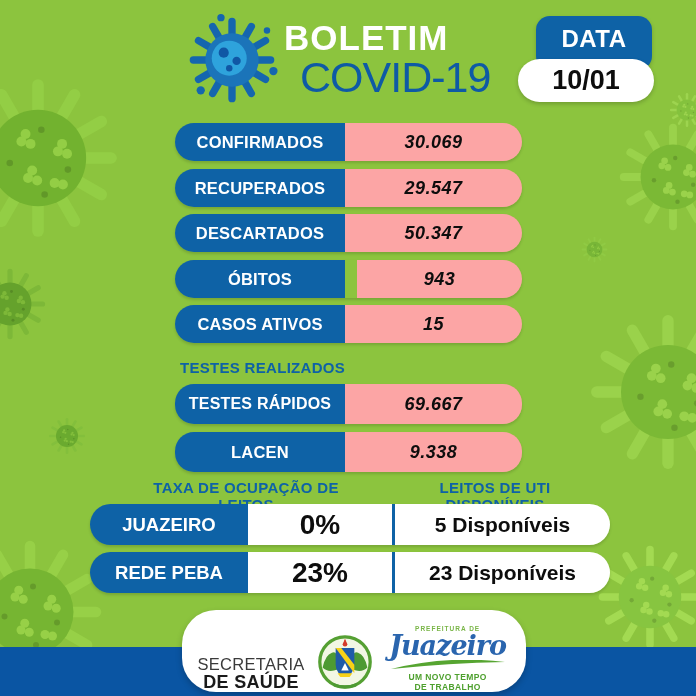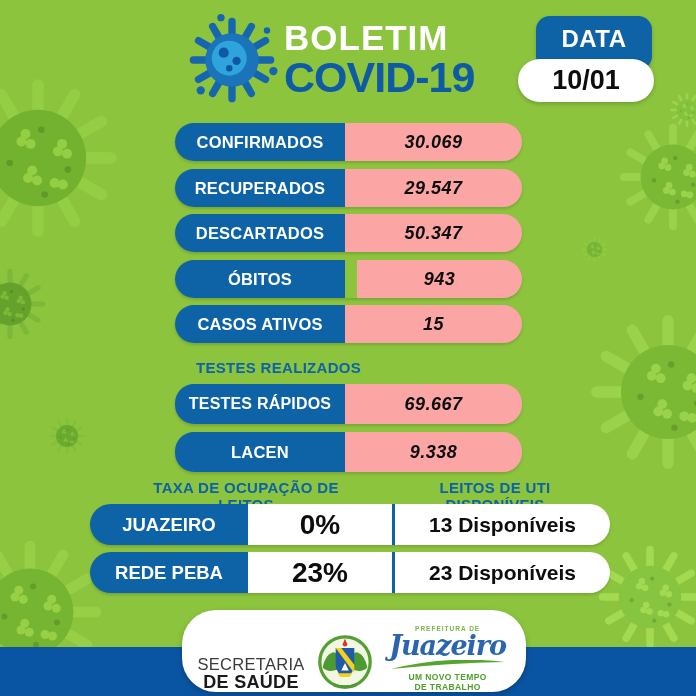--- a/index.html
+++ b/index.html
@@ -9,21 +9,21 @@
     font-family:"Liberation Sans","DejaVu Sans",sans-serif;
   }
   svg{display:block;}
   #decor{position:absolute;left:0;top:0;pointer-events:none;}
   .footer-band{position:absolute;left:0;top:647px;width:696px;height:49px;background:#0A55A3;}
 
   
   .hvirus{position:absolute;left:186px;top:14px;}
   .titles{position:absolute;left:284px;top:20px;width:260px;}
   .t1{color:#ffffff;font-size:35px;font-weight:700;letter-spacing:1px;line-height:1.0;}
-  .t2{color:#0E5AA5;font-size:43px;font-weight:700;letter-spacing:-1px;line-height:1.0;margin-top:1px;}
+  .t2{color:#0E5AA5;font-size:43px;font-weight:400;letter-spacing:-1px;line-height:1.0;margin-top:1px;margin-left:16px;}
   .date-box{position:absolute;left:536px;top:16px;width:116px;height:54px;background:#0E62A6;border-radius:14px;
     display:flex;align-items:flex-start;justify-content:center;box-shadow:0 2px 4px rgba(0,0,0,.18);}
   .date-label{color:#fff;font-size:24px;font-weight:800;margin-top:9px;letter-spacing:.5px;}
   .date-pill{position:absolute;left:518px;top:59px;width:136px;height:43px;background:#fff;border-radius:22px;
     display:flex;align-items:center;justify-content:center;font-size:27px;font-weight:800;color:#0d0d0d;
     box-shadow:0 2px 4px rgba(0,0,0,.2);}
 
   
   .srow{position:absolute;left:175px;width:347px;height:38px;border-radius:19px;display:flex;overflow:hidden;
     box-shadow:0 2px 3px rgba(0,0,0,.15);}
@@ -169,38 +169,38 @@
   </div>
   <div class="srow" style="top:260px;gap:12px;">
     <div class="lbl">ÓBITOS</div>
     <div class="val">943</div>
   </div>
   <div class="srow" style="top:305px;text-align:center;">
     <div class="lbl">CASOS ATIVOS</div>
     <div class="val">15</div>
   </div>
 
-  <div class="section-label" style="left:196px;top:359px;">TESTES REALIZADOS</div>
+  <div class="section-label" style="left:180px;top:359px;">TESTES REALIZADOS</div>
   <div class="srow" style="top:384px;height:40px;">
     <div class="lbl" style="font-size:16px;">TESTES RÁPIDOS</div>
     <div class="val">69.667</div>
   </div>
   <div class="srow" style="top:432px;height:40px;">
     <div class="lbl">LACEN</div>
     <div class="val">9.338</div>
   </div>
 
   <div class="section-label" style="left:135px;top:479px;width:222px;text-align:center;">TAXA DE OCUPAÇÃO DE LEITOS</div>
   <div class="section-label" style="left:397px;top:479px;width:196px;text-align:center;">LEITOS DE UTI DISPONÍVEIS</div>
 
   <div class="brow" style="top:504px;">
     <div class="lbl">JUAZEIRO</div>
     <div class="occ">0%</div>
     <div class="sep"></div>
-    <div class="icu">13 Disponíveis</div>
+    <div class="icu">5 Disponíveis</div>
   </div>
   <div class="brow" style="top:552px;">
     <div class="lbl">REDE PEBA</div>
     <div class="occ">23%</div>
     <div class="sep"></div>
     <div class="icu">23 Disponíveis</div>
   </div>
 
   <div class="footer-pill">
     <div class="sec-block">

